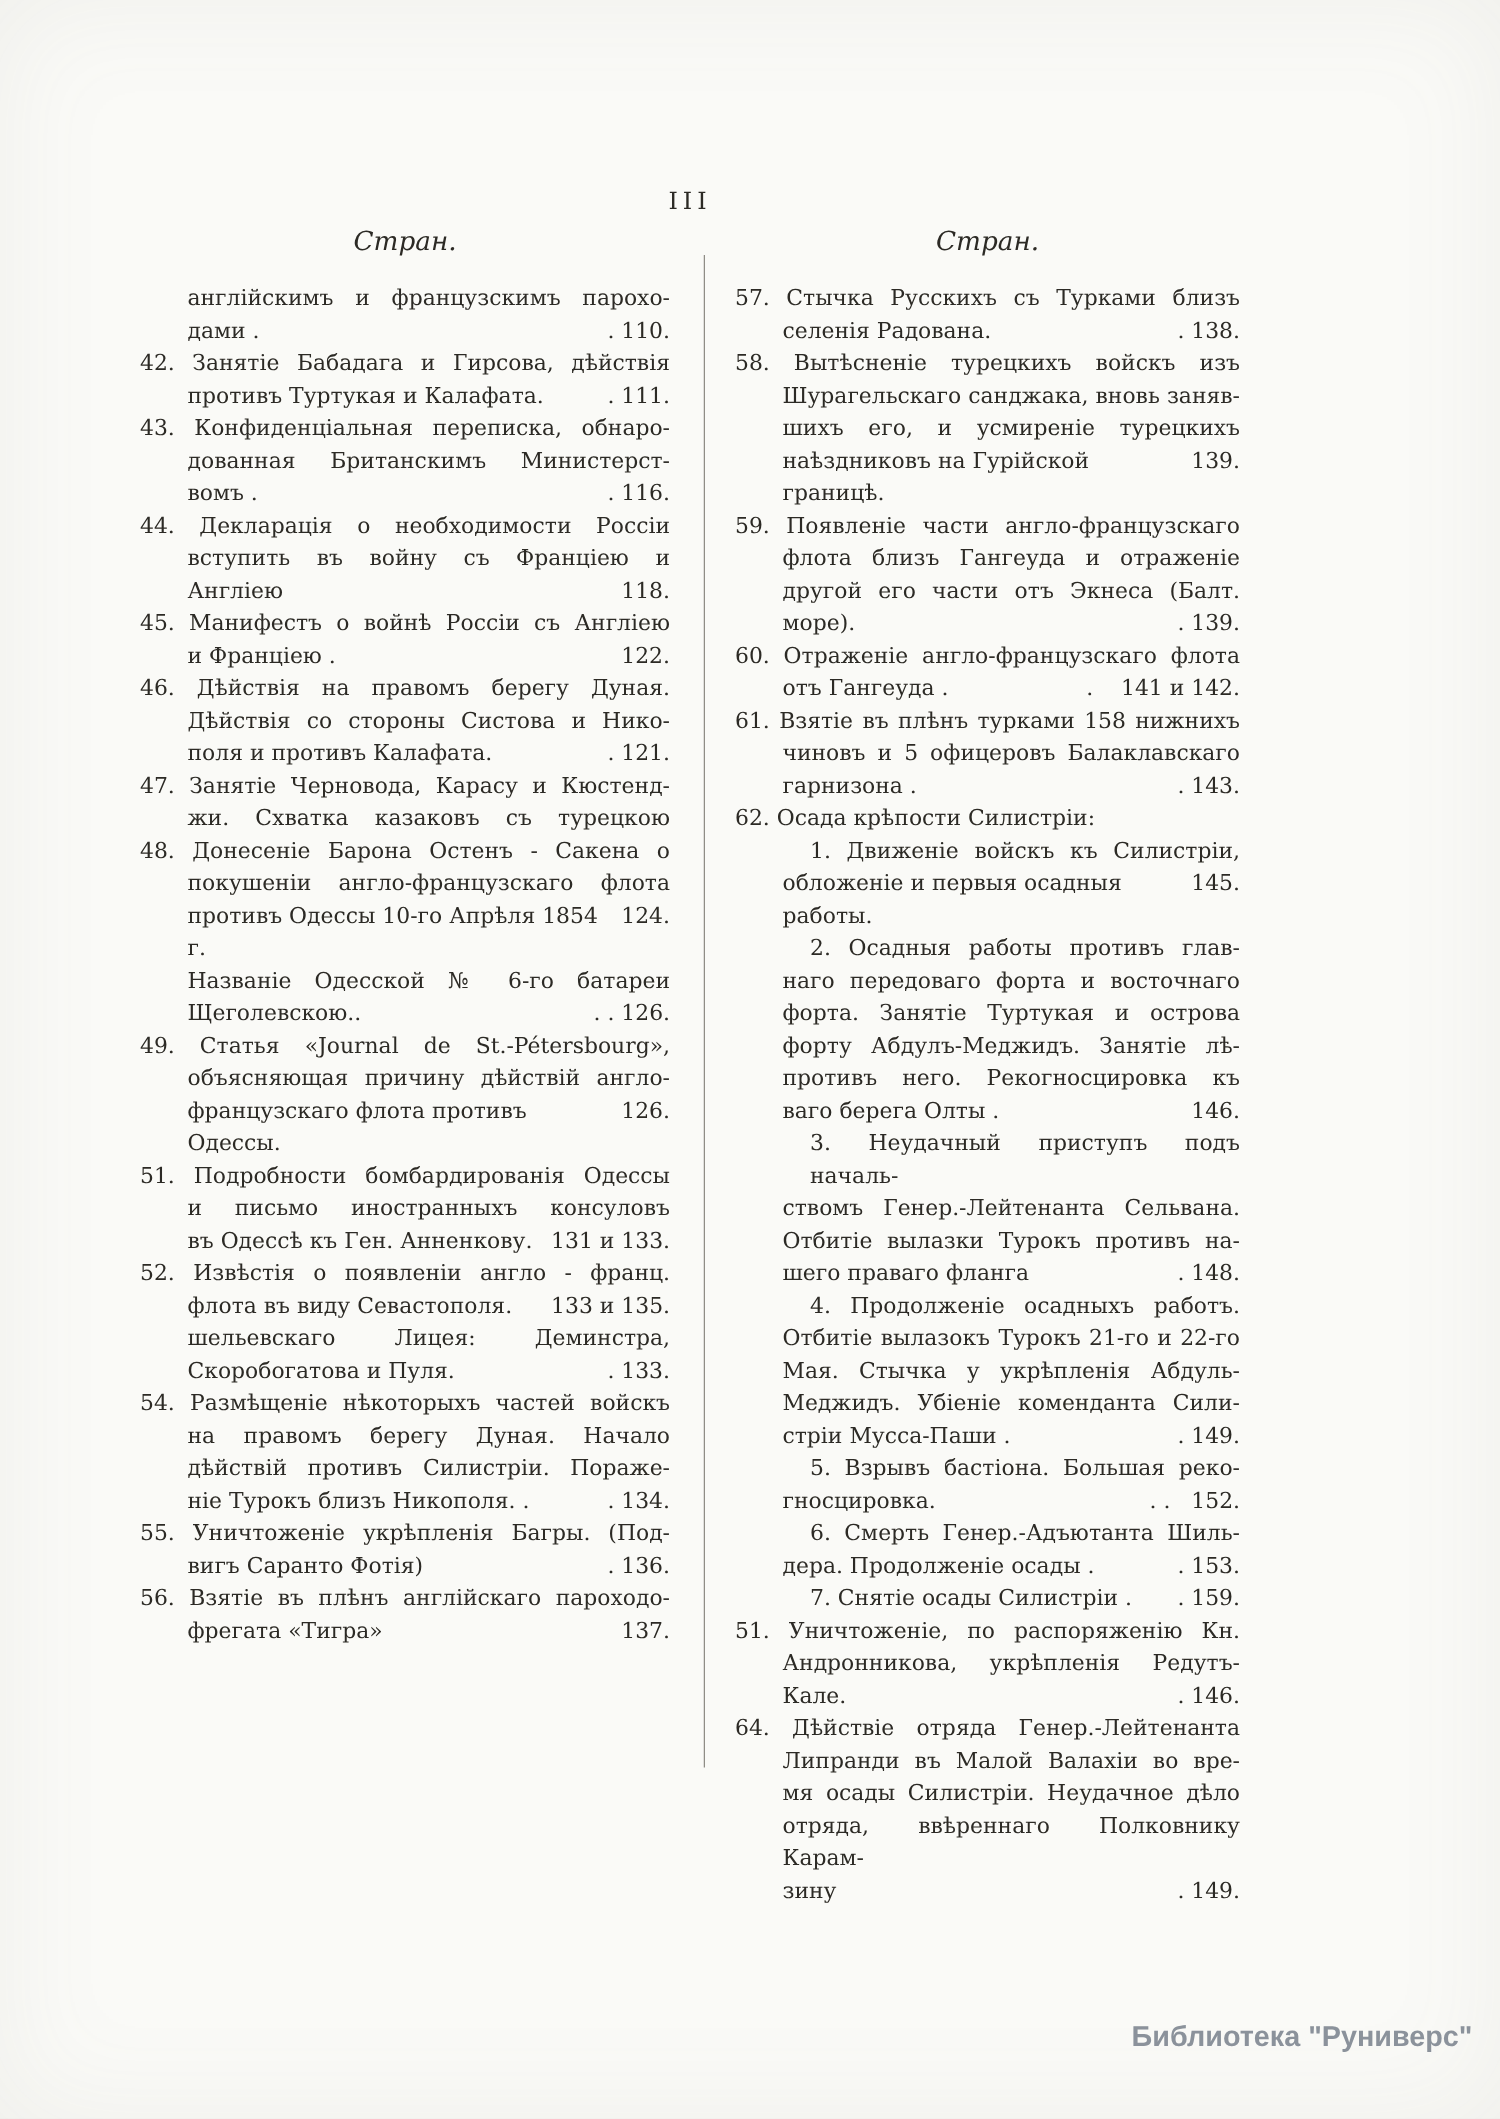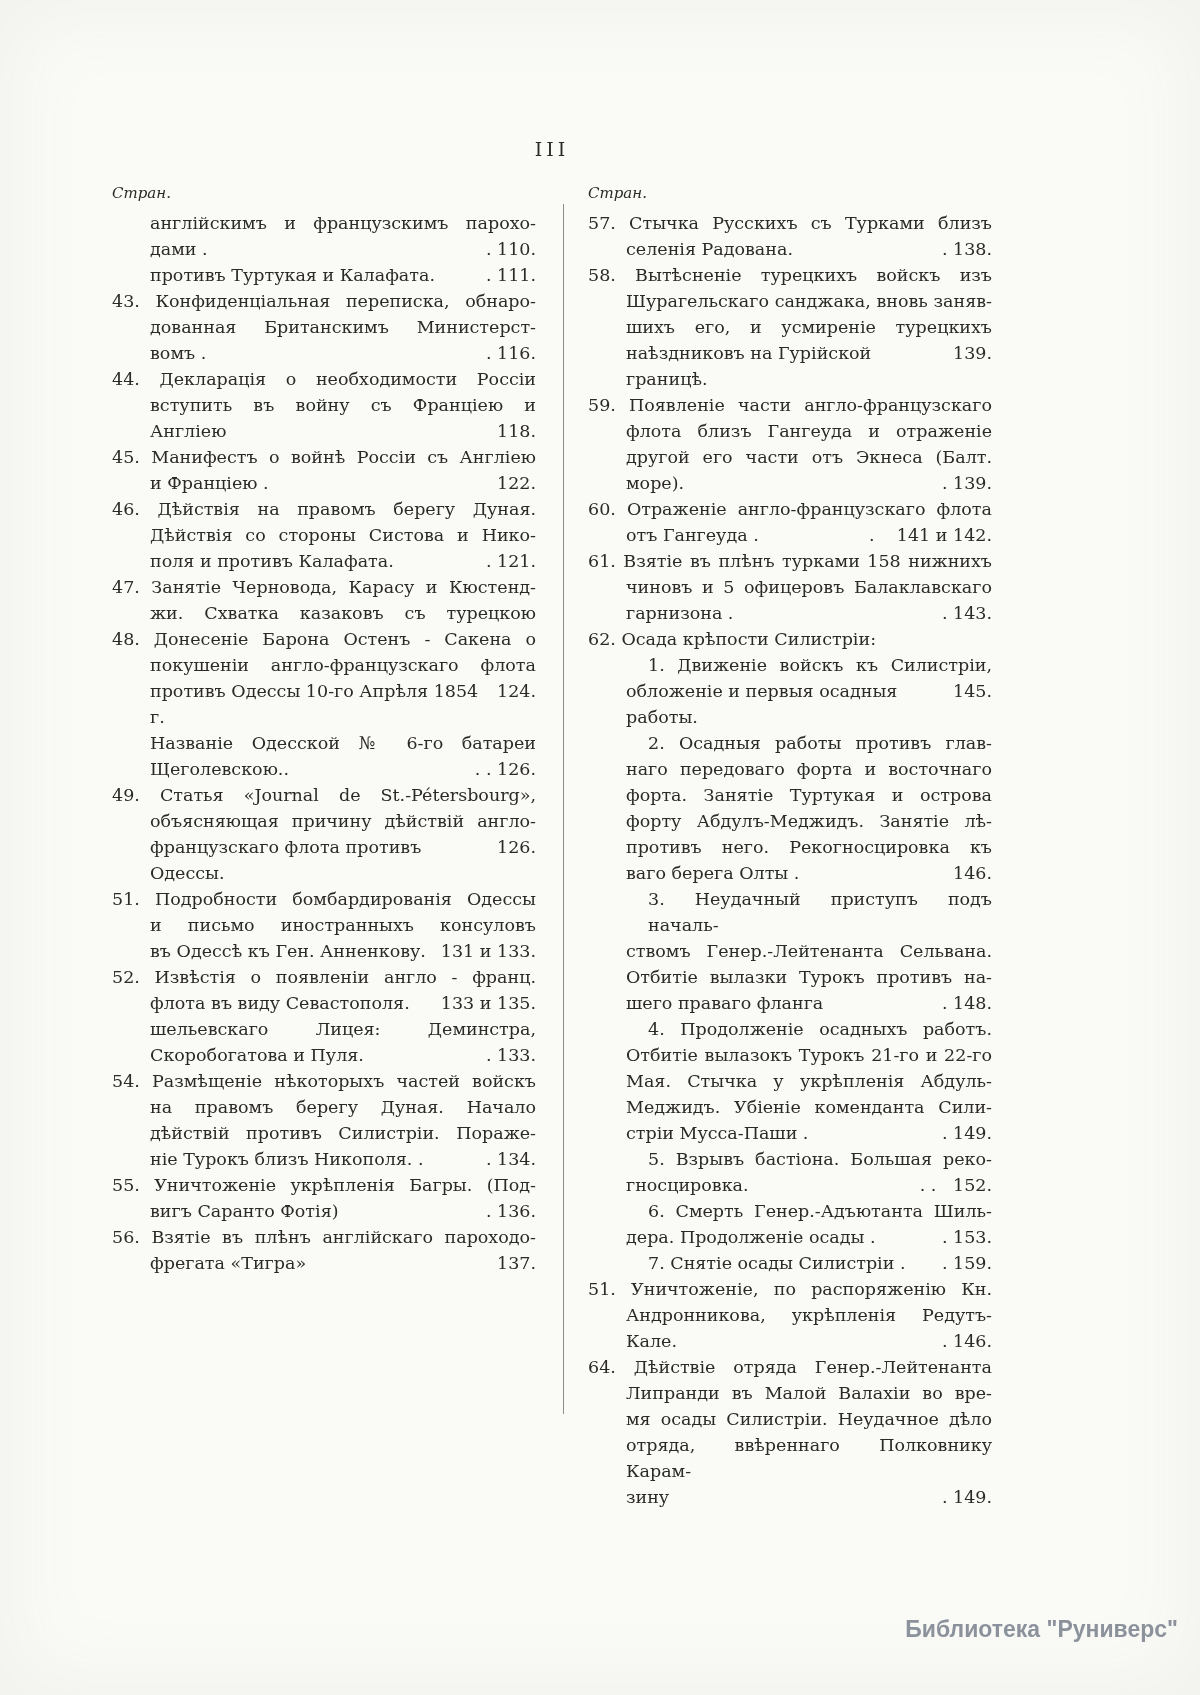--- a/index.html
+++ b/index.html
@@ -12,37 +12,37 @@
   body{background:#e9e9e6;}
   .page{
     width:1200px;height:1695px;position:relative;margin:0 auto;
     background:var(--paper);
     color:var(--text-color);
     font-family:"DejaVu Serif","Liberation Serif",serif;
     overflow:hidden;
     box-shadow:inset 0 0 90px rgba(120,115,100,0.08);
   }
   .page-number-top{
-    position:absolute;top:138px;left:112px;width:880px;
+    position:absolute;top:150px;left:112px;width:880px;
     text-align:center;font-size:19px;letter-spacing:4px;
   }
   .columns{
     position:absolute;top:180px;left:112px;width:880px;
     display:flex;
   }
   .column{display:block;}
   .column.left{width:424px;}
   .column.right{width:404px;margin-left:auto;}
   .col-divider{
     position:absolute;left:451px;top:24px;height:1210px;width:1px;
     background:var(--rule-color);
   }
   .col-header{
-    text-align:left;font-style:italic;font-size:15px;
-    line-height:26px;margin-bottom:4px;
+    text-align:center;font-style:italic;font-size:21px;
+    line-height:26px;margin-bottom:20px;
   }
   .toc-line{
     font-size:17.5px;line-height:26px;
     white-space:nowrap;
   }
   .toc-line.just{
     white-space:normal;
     text-align:justify;
     -moz-text-align-last:justify;
     text-align-last:justify;
@@ -75,20 +75,21 @@
       <div class="col-header">Стран.</div>
       <div class="entries" id="col-left">
           <div class="toc-entry">
             <div class="toc-line ind1 just"><span class="line-text">англійскимъ и французскимъ парохо-</span></div>
             <div class="toc-line ind1 has-page">
               <span class="line-text">дами .</span>
               <span class="page-ref">. 110.</span>
             </div>
           </div>
           <div class="toc-entry">
+            <div class="toc-line ind0 just"><span class="line-text">42. Занятіе Бабадага и Гирсова, дѣйствія</span></div>
             <div class="toc-line ind1 has-page">
               <span class="line-text">противъ Туртукая и Калафата.</span>
               <span class="page-ref">. 111.</span>
             </div>
           </div>
           <div class="toc-entry">
             <div class="toc-line ind0 just"><span class="line-text">43. Конфиденціальная переписка, обнаро-</span></div>
             <div class="toc-line ind1 just"><span class="line-text">дованная Британскимъ Министерст-</span></div>
             <div class="toc-line ind1 has-page">
               <span class="line-text">вомъ .</span>

